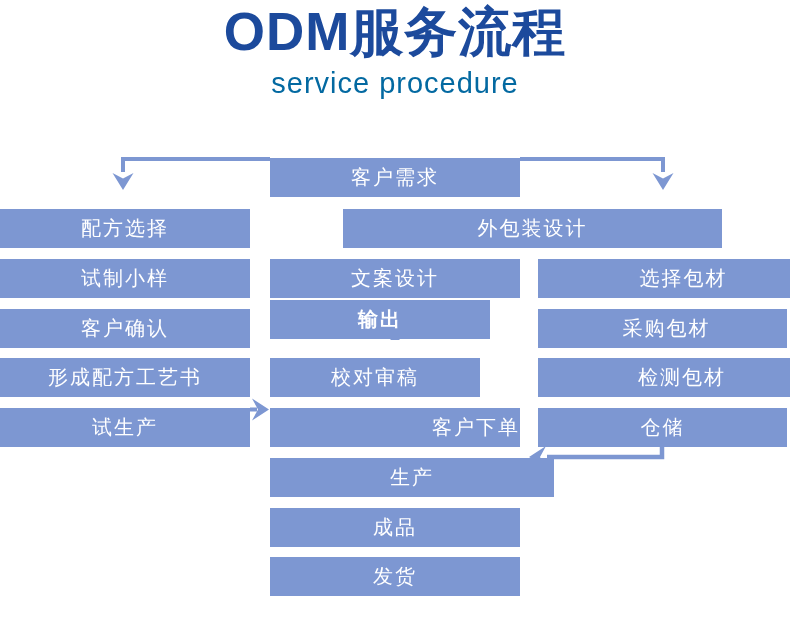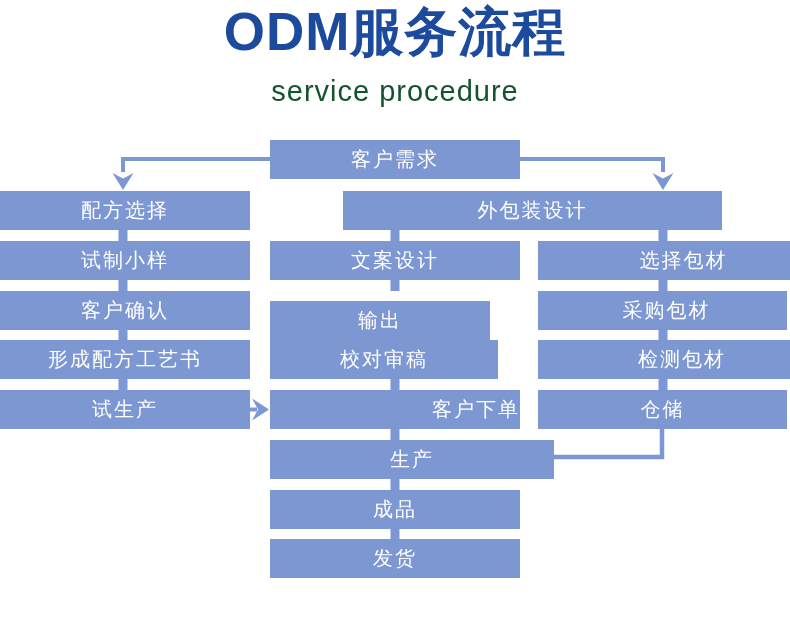--- a/index.html
+++ b/index.html
@@ -15,39 +15,40 @@
   .header { position: absolute; top: 0; left: 0; width: 790px; text-align: center; }
   .title {
     margin-top: 1px;
     font-size: 53px;
     line-height: 62px;
     font-weight: bold;
     color: #1c4a9c;
     letter-spacing: 1px;
   }
   .subtitle {
-    margin-top: 11px;
+    margin-top: 3px;
     font-size: 29px;
     line-height: 34px;
     font-weight: normal;
-    color: #14532d;
+    color: #0369a1;
     letter-spacing: 1px;
   }
   .flow { position: absolute; left: 0; top: 0; width: 790px; height: 628px; }
   .connectors { position: absolute; left: 0; top: 0; }
   .node {
     position: absolute;
     height: 39px;
     background: #7d97d2;
     color: #ffffff;
     font-size: 20px;
     line-height: 39px;
     text-align: center;
     letter-spacing: 2px;
     white-space: nowrap;
+    margin-top: 18px;
   }
 </style>
 </head>
 <body>
 
 <div class="canvas">
 
   <div class="header">
     <div class="title">ODM服务流程</div>
     <div class="subtitle">service procedure</div>
@@ -94,24 +95,24 @@
       </g>
     </svg>
 
     <div class="node" style="left:270px; top:140px; width:250px;">客户需求</div>
     <div class="node" style="left:0px;   top:191px; width:250px;">配方选择</div>
     <div class="node" style="left:343px; top:191px; width:379px;">外包装设计</div>
     <div class="node" style="left:0px;   top:241px; width:250px;">试制小样</div>
     <div class="node" style="left:270px; top:241px; width:250px;">文案设计</div>
     <div class="node" style="left:538px; top:241px; width:291px;">选择包材</div>
     <div class="node" style="left:0px;   top:291px; width:250px;">客户确认</div>
-    <div class="node" style="left:270px; top:301px; width:220px;">输出</div>
+    <div class="node" style="left:270px; top:282px; width:220px;font-weight:bold;">输出</div>
     <div class="node" style="left:538px; top:291px; width:249px;padding-left:8px;">采购包材</div>
     <div class="node" style="left:0px;   top:340px; width:250px;">形成配方工艺书</div>
-    <div class="node" style="left:270px; top:340px; width:228px;">校对审稿</div>
+    <div class="node" style="left:270px; top:340px; width:210px;">校对审稿</div>
     <div class="node" style="left:538px; top:340px; width:262px;padding-left:26px;">检测包材</div>
     <div class="node" style="left:0px;   top:390px; width:250px;">试生产</div>
     <div class="node" style="left:270px; top:390px; width:250px;text-align:right;">客户下单</div>
     <div class="node" style="left:538px; top:390px; width:249px;">仓储</div>
     <div class="node" style="left:270px; top:440px; width:284px;">生产</div>
     <div class="node" style="left:270px; top:490px; width:250px;">成品</div>
     <div class="node" style="left:270px; top:539px; width:250px;">发货</div>
 
   </div>
 </div>

